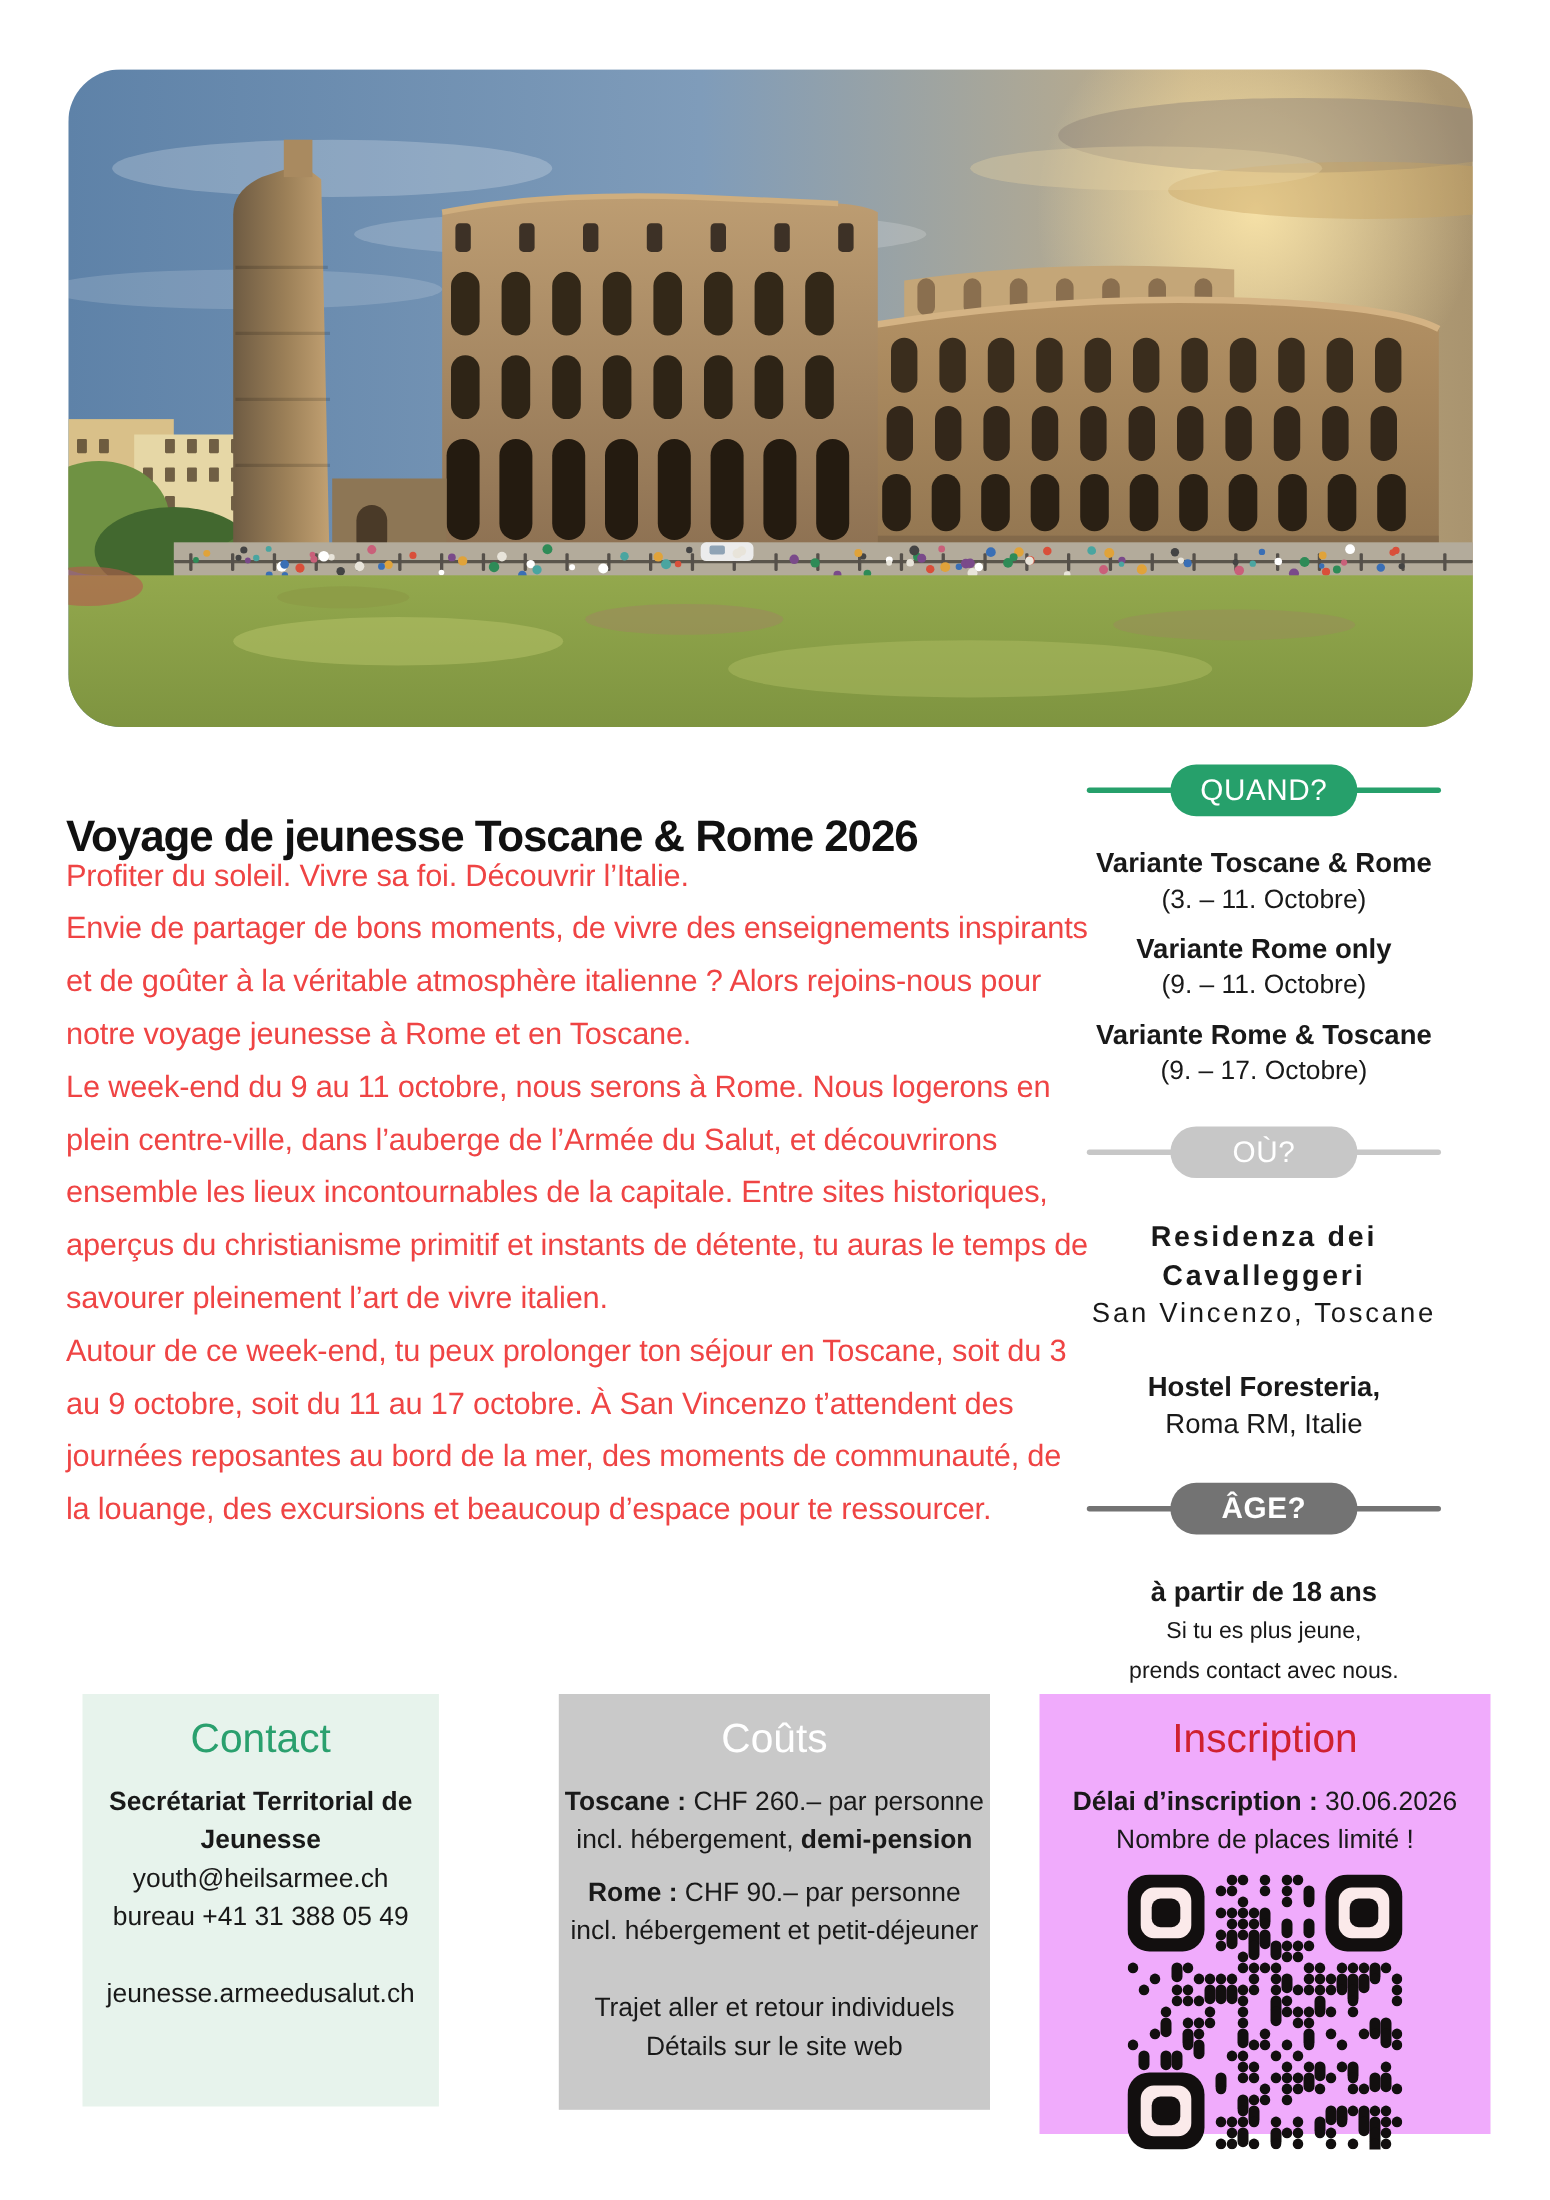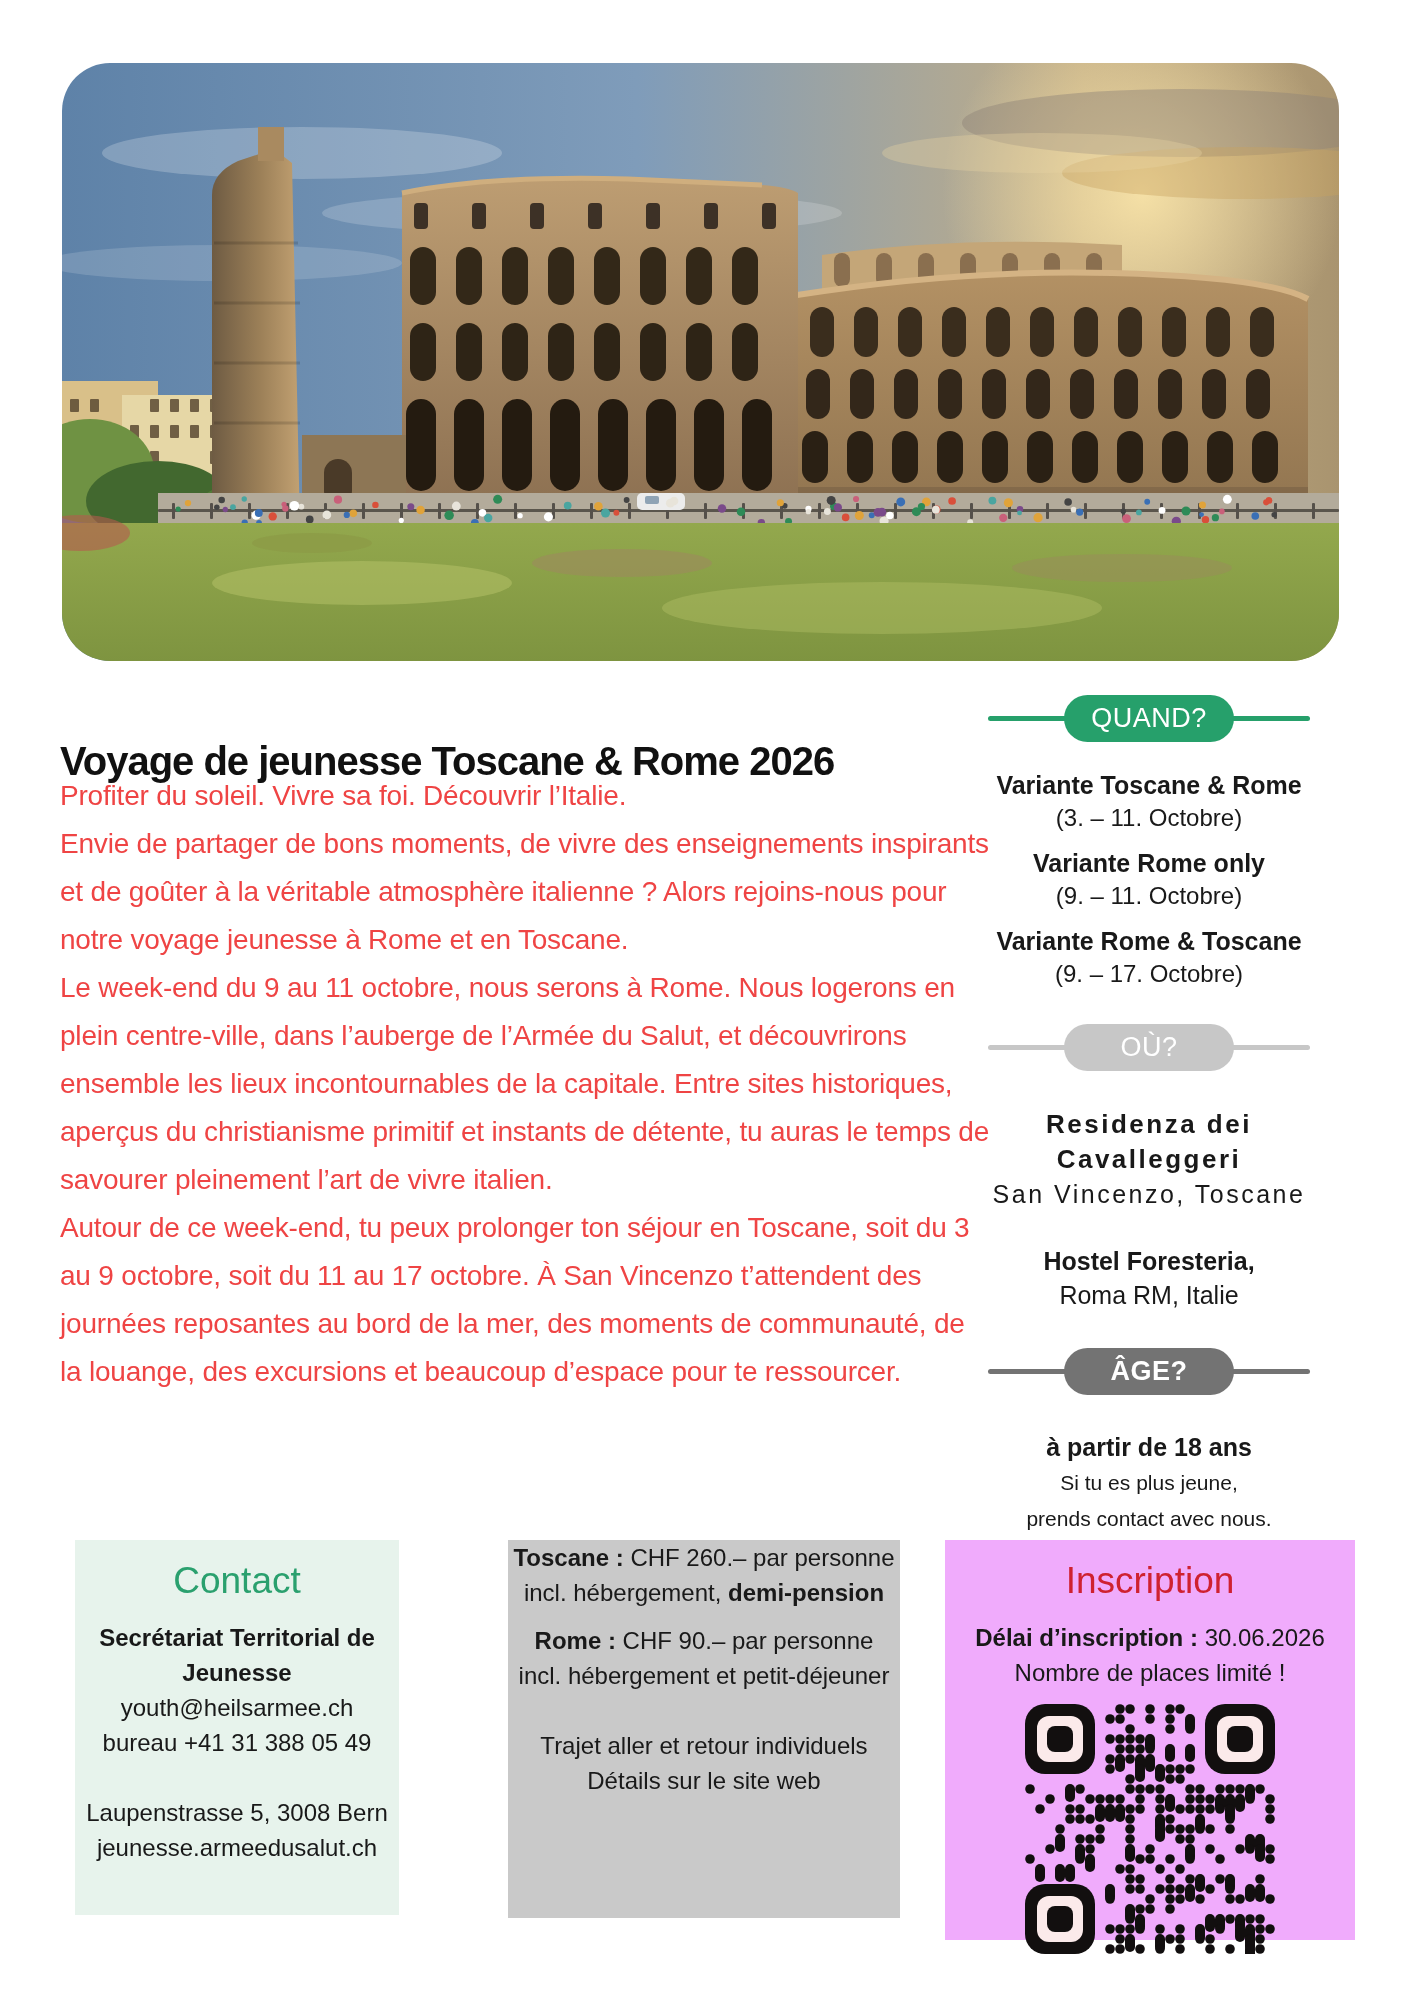--- a/index.html
+++ b/index.html
@@ -449,25 +449,25 @@
     </div>
   </div>
 
   <div class="box box-contact">
     <div class="box-title t-green">Contact</div>
     <div class="ln b">Secrétariat Territorial de</div>
     <div class="ln b">Jeunesse</div>
     <div class="ln">youth@heilsarmee.ch</div>
     <div class="ln">bureau +41 31 388 05 49</div>
     <div class="gap"></div>
-    <div class="ln">Laupenstrasse 5, 3008 Bern</div>
     <div class="ln">jeunesse.armeedusalut.ch</div>
   </div>
 
   <div class="box box-couts">
+    <div class="box-title t-white">Coûts</div>
     <div class="ln"><span class="b">Toscane :</span> <span>CHF 260.– par personne</span></div>
     <div class="ln"><span>incl. hébergement,</span> <span class="b">demi-pension</span></div>
     <div class="gap-s"></div>
     <div class="ln"><span class="b">Rome :</span> <span>CHF 90.– par personne</span></div>
     <div class="ln">incl. hébergement et petit-déjeuner</div>
     <div class="gap"></div>
     <div class="ln">Trajet aller et retour individuels</div>
     <div class="ln">Détails sur le site web</div>
   </div>
 

